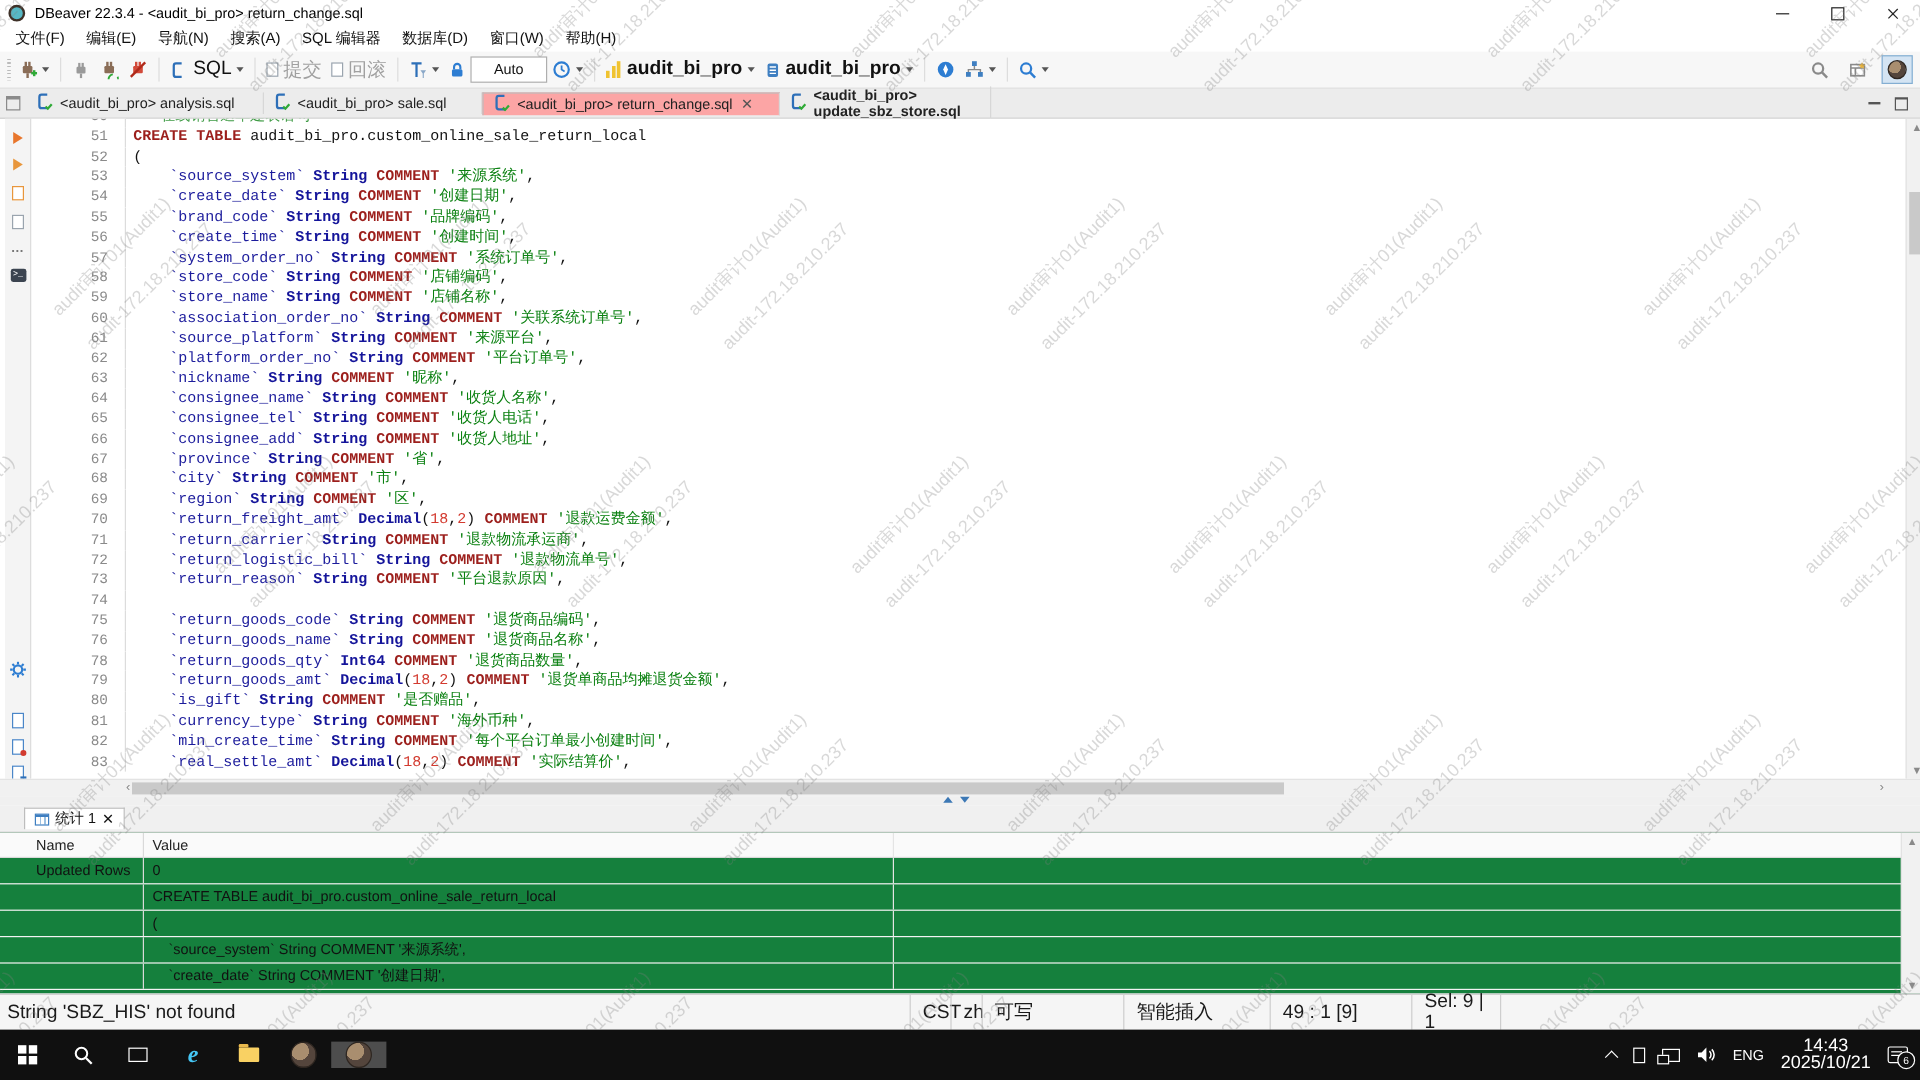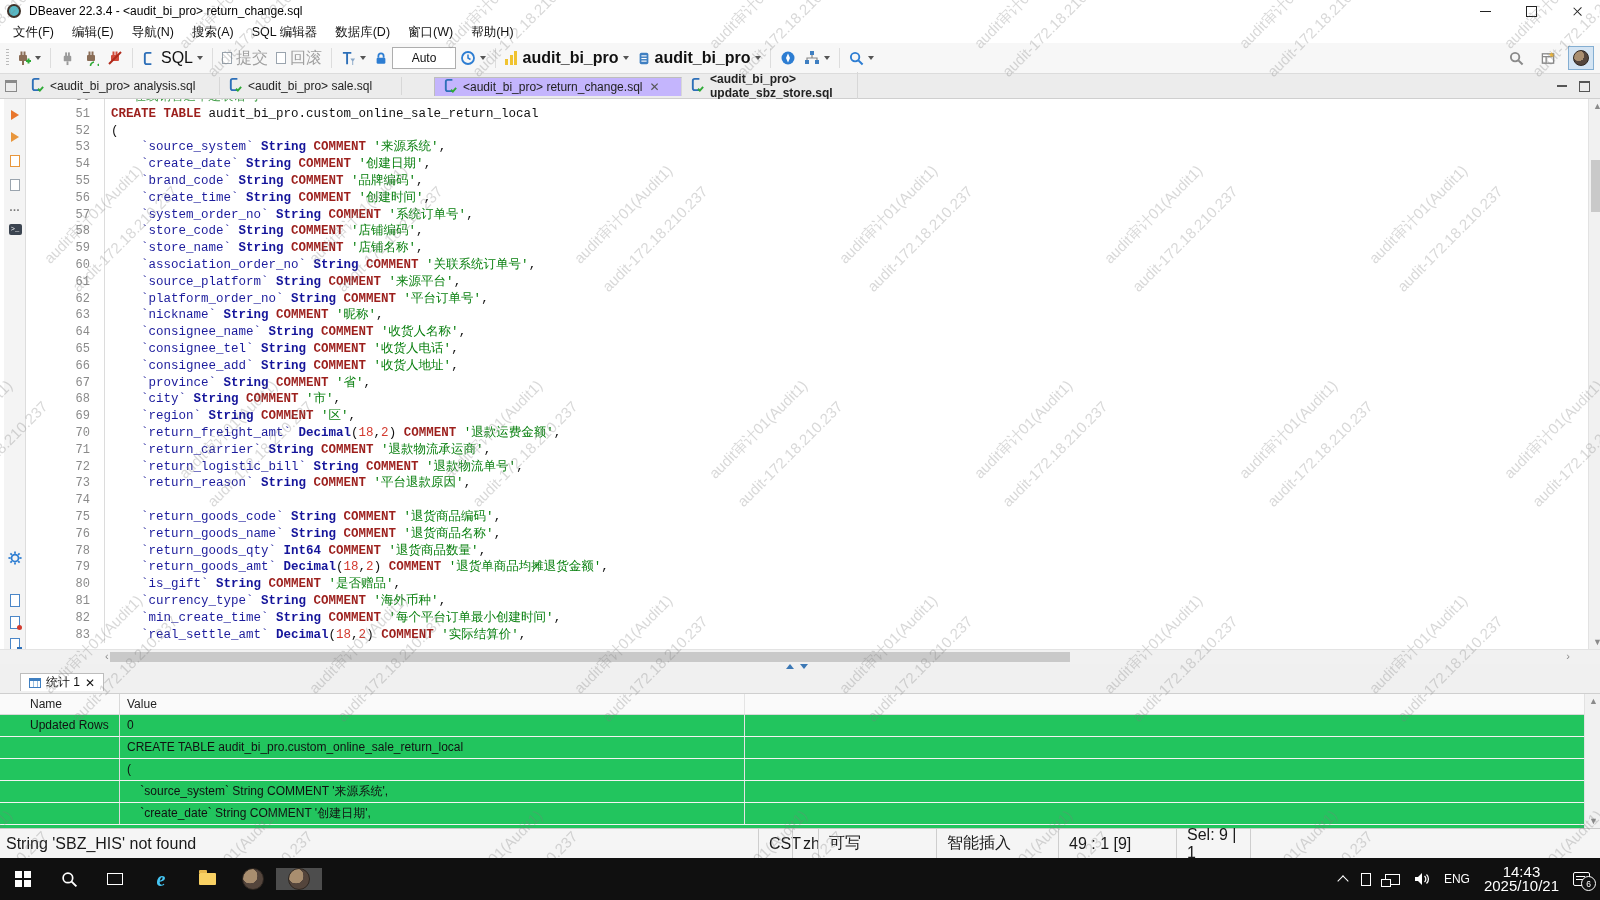--- a/index.html
+++ b/index.html
@@ -36,21 +36,21 @@
   .bars i{display:inline-block;width:3px;background:#f0c330;margin-right:1.5px;vertical-align:bottom;}
   .right-tools{margin-left:auto;display:flex;align-items:center;margin-right:6px;gap:8px;}
   .dbvactive{width:24px;height:22px;background:#d4e4f3;border:1px solid #84aed2;display:flex;align-items:center;justify-content:center;}
   .beaver{width:16px;height:16px;border-radius:50%;background:radial-gradient(circle at 35% 35%, #a98e6f 0 40%, #54453c 41%);border:1px solid #2e2620;box-sizing:border-box;}
   
   .tabrow{left:0;top:74px;width:1600px;height:25px;background:#ececec;border-bottom:1px solid #cfcfcf;
           display:flex;align-items:stretch;box-sizing:border-box;}
   .tabrow-pre{width:22px;display:flex;align-items:center;justify-content:center;}
   .pre-icon{width:10px;height:8px;border:1px solid #8a8a8a;border-top:3px solid #8a8a8a;}
   .tab{display:flex;align-items:center;gap:5px;padding:0 8px;border-right:1px solid #d7d7d7;font-size:12px;color:#222;box-sizing:border-box;}
-  .tab.active{background:#c4b5fd;border-top:1px solid #bdbdbd;border-left:1px solid #bdbdbd;margin-bottom:-1px;margin-left:32px;}
+  .tab.active{background:#fca5a5;border-top:1px solid #bdbdbd;border-left:1px solid #bdbdbd;margin-bottom:-1px;}
   .tab .close{color:#555;font-size:12px;padding-left:2px;}
   .tabctl{margin-left:auto;display:flex;align-items:center;gap:12px;padding-right:10px;}
   .tc-min{width:10px;height:2px;background:#555;}
   .tc-max{width:9px;height:8px;border:1px solid #555;border-top:2px solid #555;}
   
   .main{left:4px;top:99px;width:1600px;height:550px;background:#fff;overflow:hidden;}
   .strip{position:absolute;left:0;top:0;width:22px;height:550px;background:#f4f4f4;border-right:1px solid #ddd;box-sizing:border-box;}
   .sicon{position:absolute;left:4px;width:14px;height:14px;display:flex;align-items:center;justify-content:center;}
   .tri{width:0;height:0;border-top:5px solid transparent;border-bottom:5px solid transparent;border-left:8px solid #e8762c;}
   .pagei{width:10px;height:12px;border:1.4px solid #e8963c;background:#fff;box-sizing:border-box;}
@@ -84,21 +84,21 @@
   .sash{position:absolute;left:786px;top:0;display:flex;gap:6px;}
   .sup{width:0;height:0;border-left:4px solid transparent;border-right:4px solid transparent;border-bottom:5px solid #3c78b5;}
   .sdn{width:0;height:0;border-left:4px solid transparent;border-right:4px solid transparent;border-top:5px solid #3c78b5;}
   
   .ptabs{left:0;top:671px;width:1600px;height:23px;background:#f0f0f0;border-bottom:1px solid #cfcfcf;display:flex;box-sizing:border-box;}
   .ptab{margin-left:20px;background:#fff;border:1px solid #bdbdbd;border-bottom:none;display:flex;align-items:center;gap:5px;
         padding:0 8px;font-size:12px;}
   .gridico{width:12px;height:10px;border:1.4px solid #3f7fc1;box-sizing:border-box;
            background:linear-gradient(#3f7fc1 0 2px,transparent 2px),
                       linear-gradient(90deg,transparent 0 3px,#9cc0e0 3px 4px,transparent 4px 7px,#9cc0e0 7px 8px,transparent 8px);}
-  .grid{left:0;top:694px;width:1600px;height:134px;background:#22c55e;overflow:hidden;}
+  .grid{left:0;top:694px;width:1600px;height:134px;background:#15803d;overflow:hidden;}
   .ghead{display:flex;height:20px;line-height:20px;background:#fafafa;border-bottom:1px solid #d9d9d9;color:#222;}
   .gname{width:120px;padding-left:30px;box-sizing:border-box;border-right:1px solid #d9d9d9;flex:none;}
   .gval{padding-left:7px;flex:none;width:617px;border-right:1px solid #e4e4e4;}
   .grow{display:flex;height:21px;line-height:21px;border-bottom:1px solid #f3f3f3;color:#111;}
   .grid .vscroll2{position:absolute;right:0;top:0;width:16px;height:134px;background:#f1f1f1;border-left:1px solid #e2e2e2;box-sizing:border-box;}
   
   .statusbar{left:0;top:828px;width:1600px;height:30px;background:#f5f5f5;border-top:1px solid #c9c9c9;
              display:flex;align-items:center;box-sizing:border-box;font-size:16px;color:#1a1a1a;}
   .smsg{width:758px;padding-left:6px;box-sizing:border-box;}
   .sseg{height:100%;display:flex;align-items:center;padding:0 10px;border-left:1px solid #cecece;box-sizing:border-box;justify-content:flex-start;}

